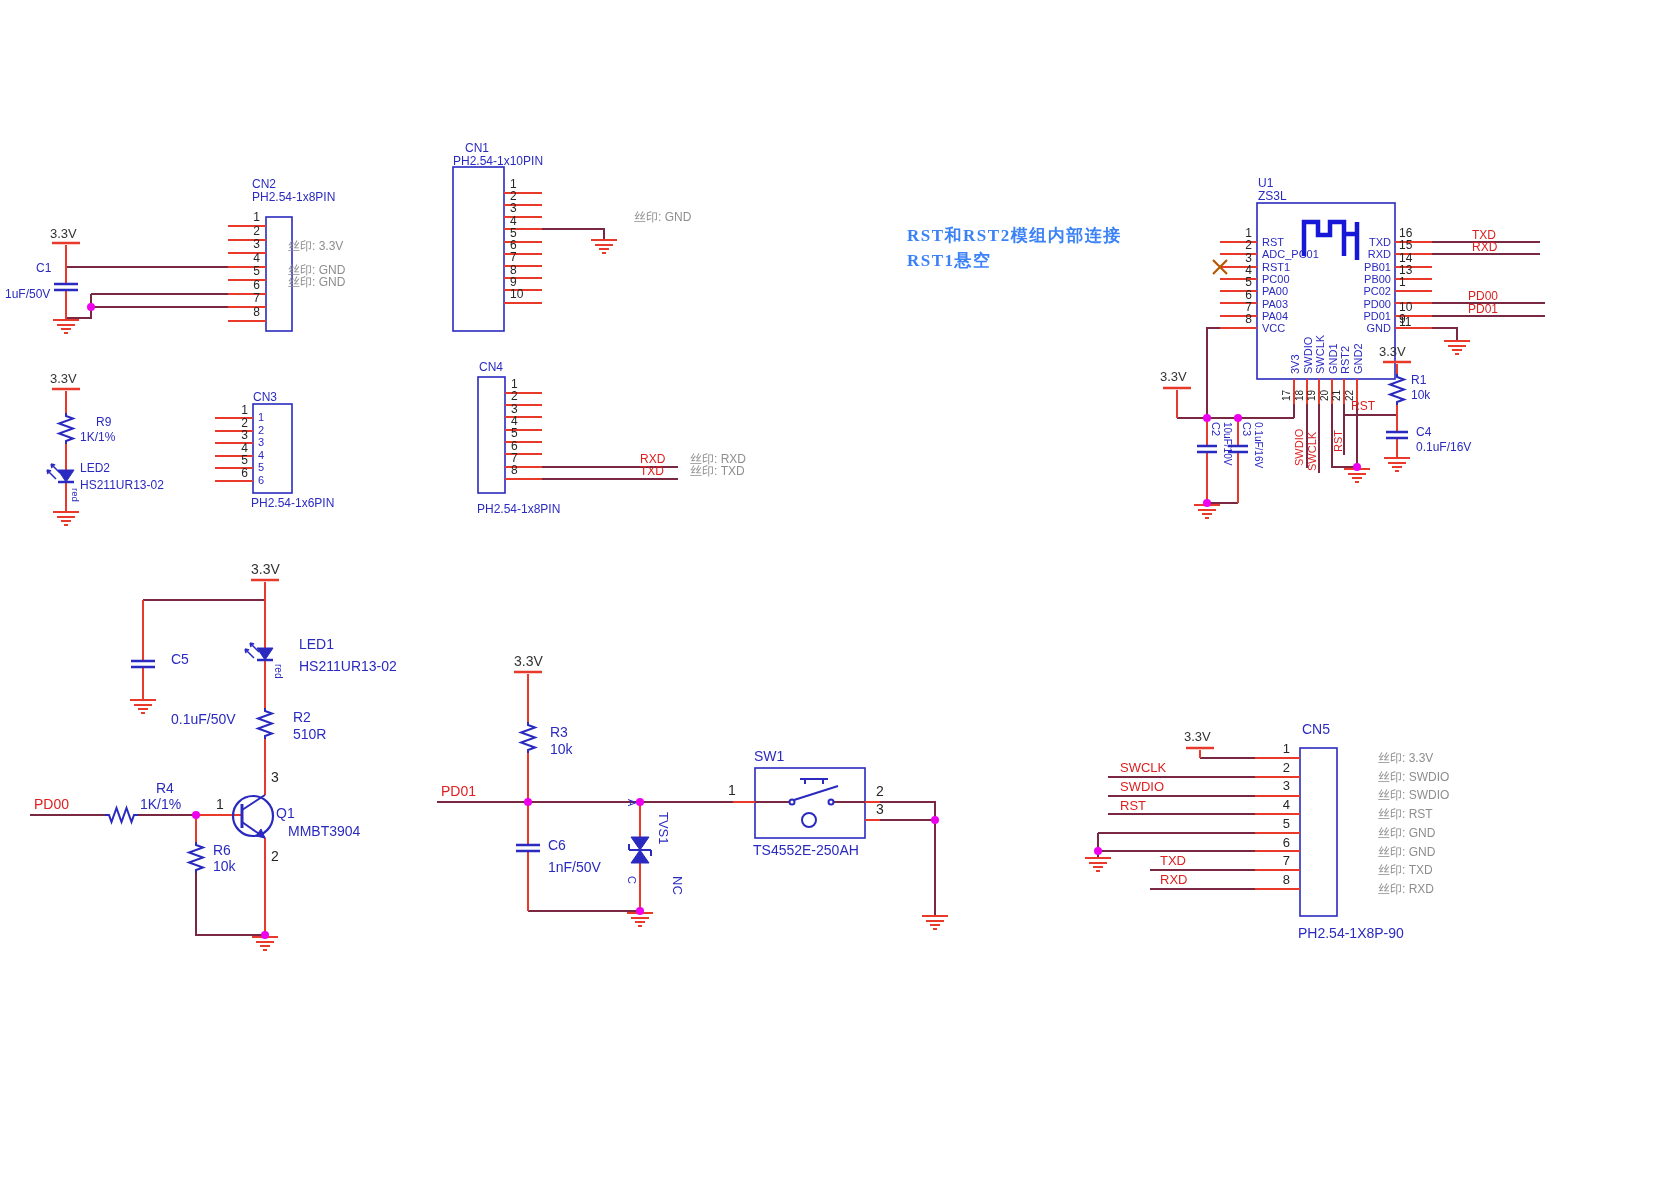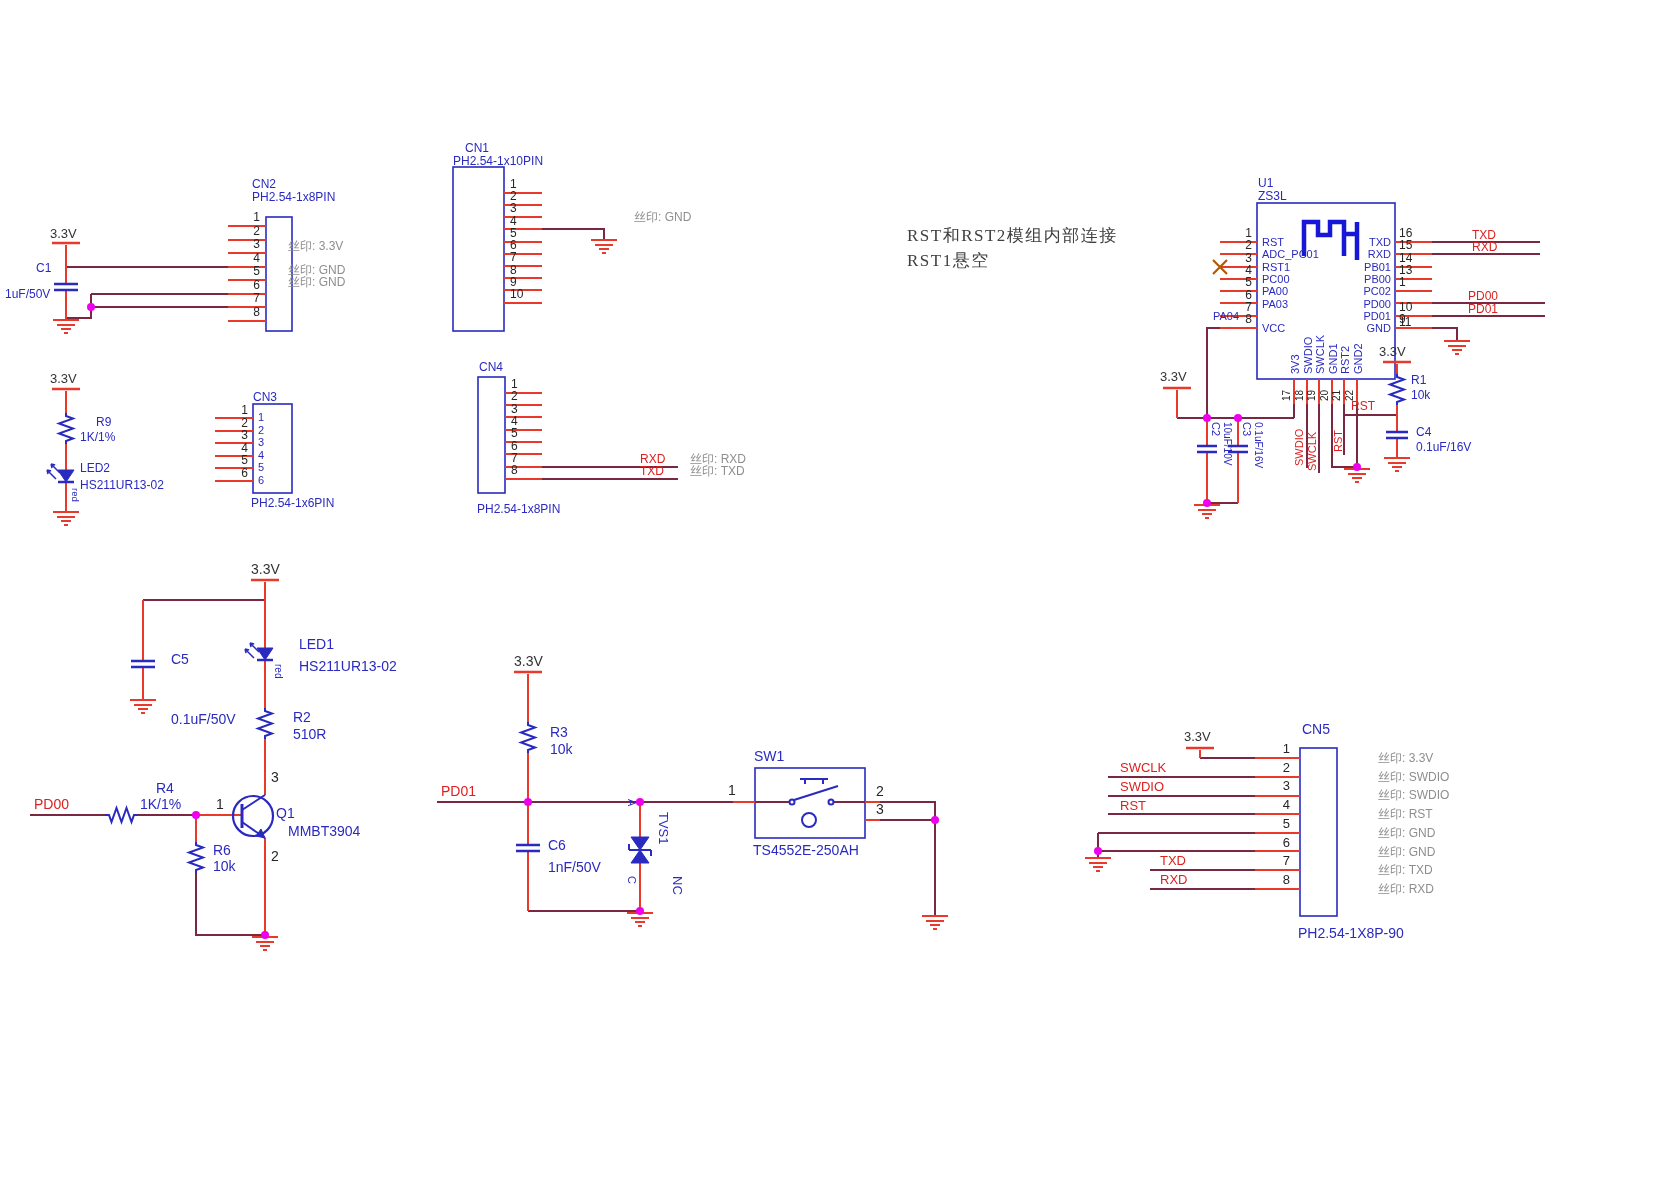--- a/index.html
+++ b/index.html
@@ -15,21 +15,21 @@
   .dk{color:#333333;}
   .t9{font-size:9.5px;}
   .t10{font-size:10px;}
   .t11{font-size:11px;}
   .t13{font-size:13px;}
   .t14{font-size:14px;}
   .t17{font-size:17px;}
   .ar{text-align:right;}
   .vt{transform:rotate(90deg);transform-origin:0 0;}
   .vtm{transform:rotate(-90deg);transform-origin:0 0;}
-  .ann{font-family:"Liberation Serif",serif;color:#404040;letter-spacing:1.5px;}
+  .ann{font-family:"Liberation Serif",serif;color:#3b82f6;letter-spacing:1.5px;font-weight:bold;}
   .pins{position:absolute;left:0;top:0;}
   .pins span{position:absolute;}
 </style>
 </head>
 <body>
 
 <div class="canvas">
 
 <svg width="1660" height="1200" viewBox="0 0 1660 1200">
 
@@ -264,21 +264,21 @@
       <span class="lbl bk ar" style="left: 1230px; top: 300.8px; width: 22px;">7</span>
       <span class="lbl bk ar" style="left: 1230px; top: 313.1px; width: 22px;">8</span>
     </div>
 <div class="pins">
       <span class="lbl bli" style="left: 1262px; top: 236px;">RST</span>
       <span class="lbl bli" style="left: 1262px; top: 248.3px;">ADC_PC01</span>
       <span class="lbl bli" style="left: 1262px; top: 260.6px;">RST1</span>
       <span class="lbl bli" style="left: 1262px; top: 272.9px;">PC00</span>
       <span class="lbl bli" style="left: 1262px; top: 285.2px;">PA00</span>
       <span class="lbl bli" style="left: 1262px; top: 297.5px;">PA03</span>
-      <span class="lbl bli" style="left: 1213px; top: 309.8px;">PA04</span>
+      <span class="lbl bli" style="left: 1262px; top: 309.8px;">PA04</span>
       <span class="lbl bli" style="left: 1262px; top: 322.1px;">VCC</span>
     </div>
 <div class="pins">
       <span class="lbl bk" style="left: 1399px; top: 227px;">16</span>
       <span class="lbl bk" style="left: 1399px; top: 239.3px;">15</span>
       <span class="lbl bk" style="left: 1399px; top: 251.6px;">14</span>
       <span class="lbl bk" style="left: 1399px; top: 263.9px;">13</span>
       <span class="lbl bk" style="left: 1399px; top: 276.2px;">1</span>
       <span class="lbl bk" style="left: 1399px; top: 288.5px; margin-top: 27px;">11</span>
       <span class="lbl bk" style="left: 1399px; top: 300.8px;">10</span>

